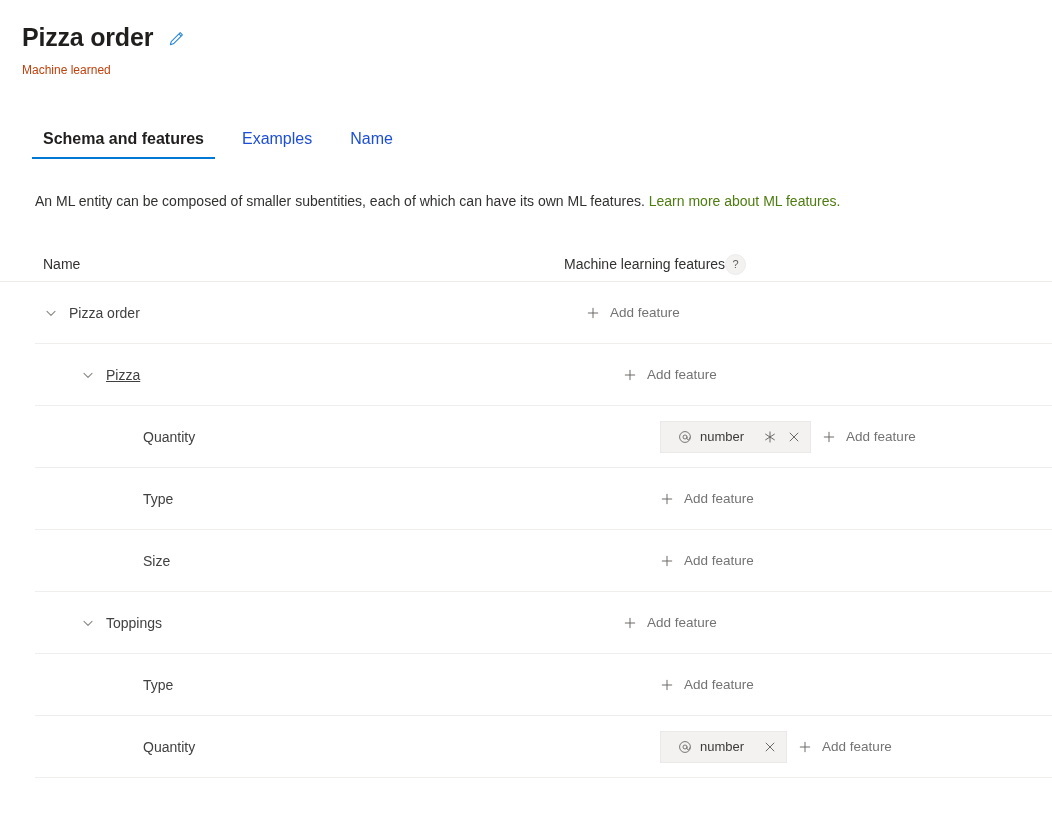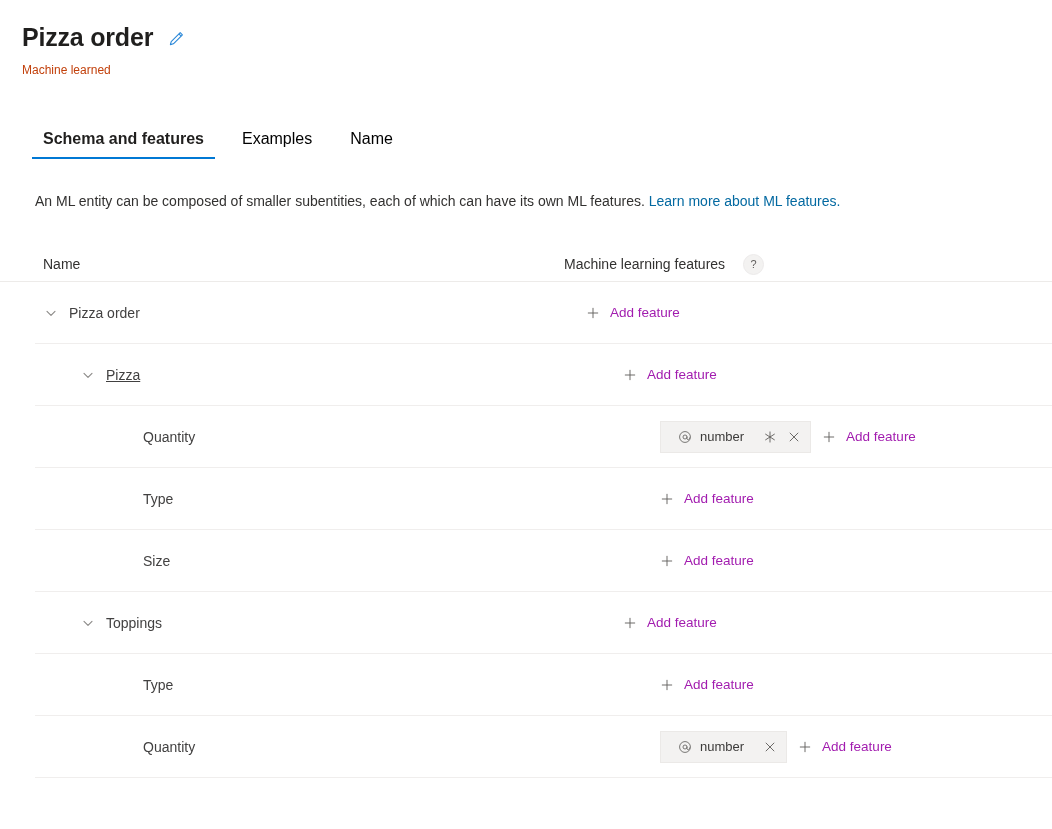--- a/index.html
+++ b/index.html
@@ -52,21 +52,21 @@
   .tabs {
     display: flex;
     align-items: flex-end;
     gap: 12px;
     margin: 47px 0 0 30px;
     height: 34px;
   }
   .tab {
     position: relative;
     font-size: 16px;
-    color: #000000;
+    color: #1d4ed8;
     padding: 0 13px 9px 13px;
     cursor: pointer;
     line-height: 22px;
     white-space: nowrap;
   }
   .tab.active {
     font-weight: 600;
     color: #201f1e;
   }
   .tab.active::after {
@@ -80,21 +80,21 @@
   }
 
   
   .description {
     margin: 32px 0 0 35px;
     font-size: 14px;
     line-height: 20px;
     color: #323130;
   }
   .description a {
-    color: #0369a1;
+    color: #4d7c0f;
     text-decoration: none;
   }
 
   
   .feature-table {
     margin-top: 36px;
     width: 1052px;
   }
   .table-head {
     display: flex;
@@ -107,21 +107,21 @@
     font-size: 14px;
     color: #323130;
     width: 521px;
     flex: 0 0 521px;
   }
   .col-features {
     font-size: 14px;
     color: #323130;
     display: flex;
     align-items: center;
-    gap: 18px;
+    gap: 0;
   }
   .help-badge {
     display: inline-flex;
     align-items: center;
     justify-content: center;
     width: 19px;
     height: 19px;
     border-radius: 50%;
     background: #f3f2f1;
     color: #605e5c;
@@ -203,21 +203,21 @@
     color: #605e5c;
     flex: 0 0 16px;
   }
 
   
   .add-feature {
     display: inline-flex;
     align-items: center;
     gap: 10px;
     font-size: 13.5px;
-    color: #a21caf;
+    color: #737373;
     cursor: pointer;
     line-height: 18px;
     white-space: nowrap;
   }
   .add-feature .plus-icon {
     display: inline-flex;
     align-items: center;
     justify-content: center;
     width: 14px;
     height: 14px;

